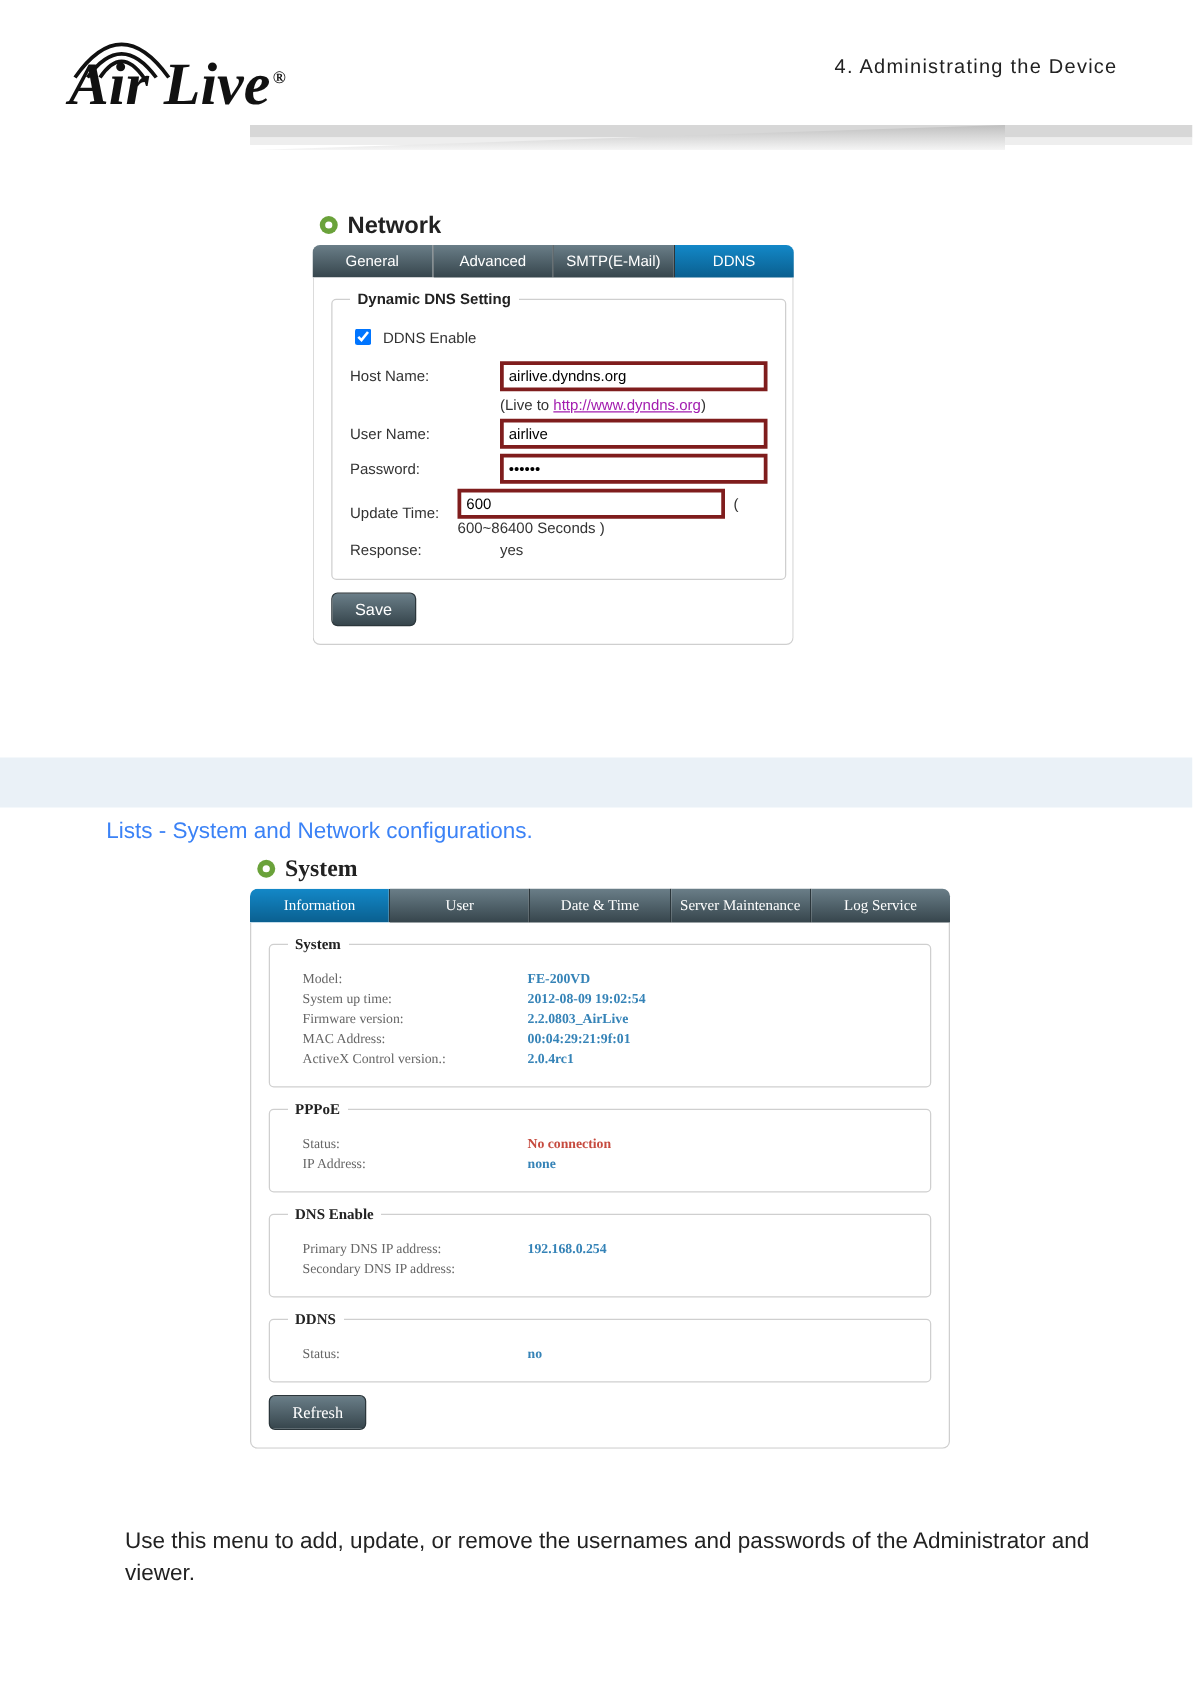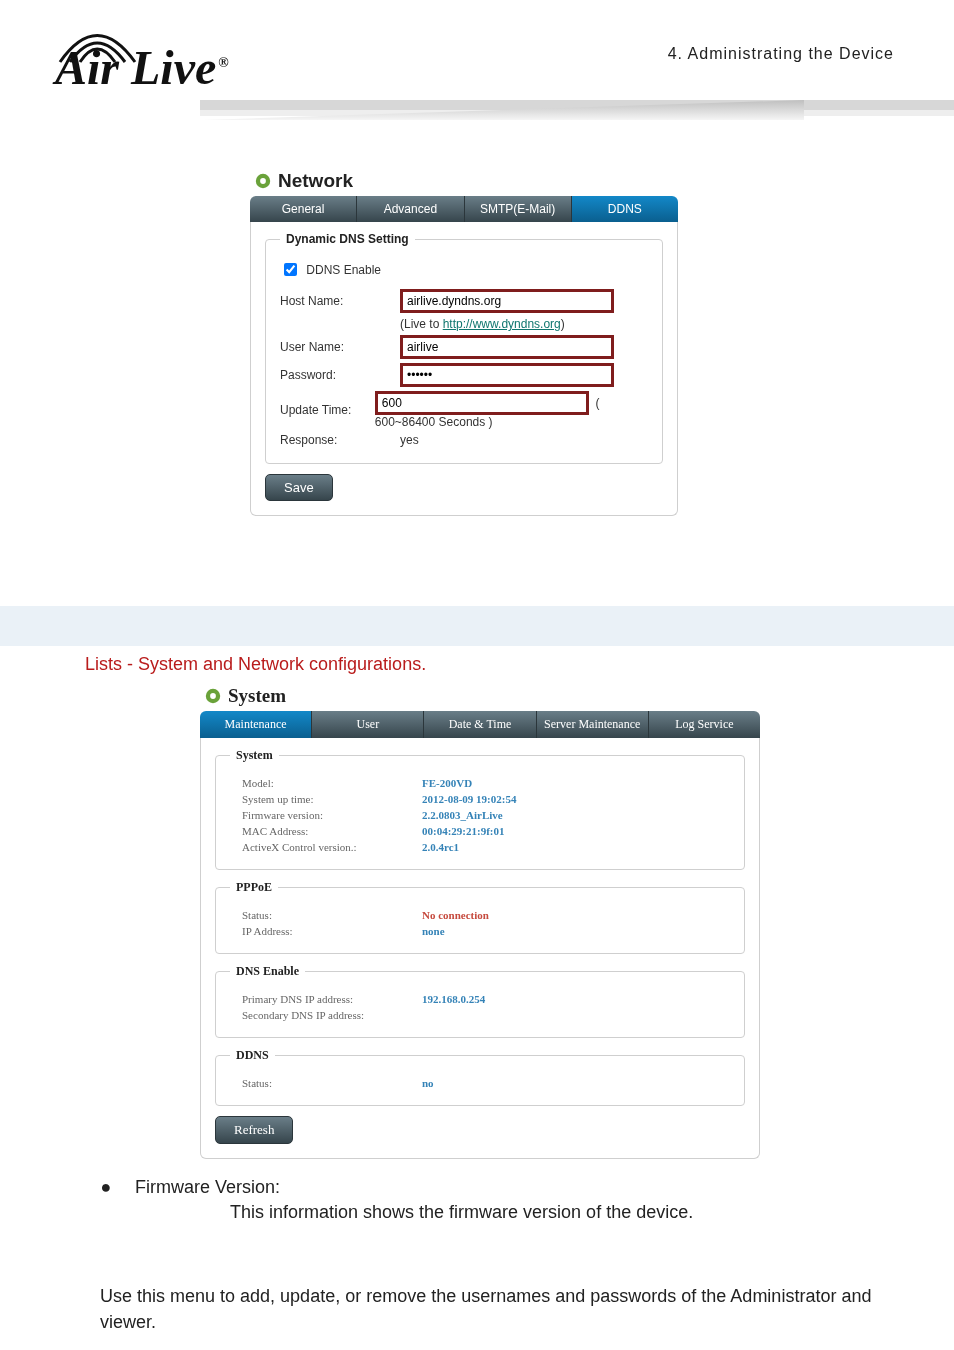--- a/index.html
+++ b/index.html
@@ -11,45 +11,45 @@
   .logo .arc svg{width:85px;height:40px;}
   .logo sup{font-size:14px;vertical-align:super;font-style:normal;margin-left:2px;}
   .chapter{position:absolute;right:60px;top:45px;font-size:16px;color:#222;letter-spacing:1px;}
   .bar-wrap{position:absolute;left:200px;right:0;top:100px;height:20px;}
   .bar-a{position:absolute;left:0;right:0;top:0;height:10px;background:#d7d7d7;}
   .bar-b{position:absolute;left:0;right:0;top:10px;height:6px;background:#eee;}
   .wedge{position:absolute;right:150px;top:0;width:600px;height:20px;
     background:linear-gradient(to bottom,#bfbfbf,#f5f5f5);
     clip-path:polygon(0 100%,100% 0,100% 100%);}
   
-  .panel-net{margin:30px 0 0 250px;width:428px;}
+  .panel-net{margin:30px 0 0 250px;width:385px;}
   .panel-title{font-size:19px;font-weight:700;color:#222;margin:0 0 4px 4px;}
   .panel-title .gear{display:inline-block;width:18px;height:18px;vertical-align:-3px;margin-right:6px;}
   .tabs{display:flex;width:100%;justify-content:space-between;}
   .tab{flex:1;text-align:center;font-size:12px;padding:6px 0;color:#fff;
     background:linear-gradient(#6a7e88,#36454c);border-right:1px solid #2b363b;}
   .tab:first-child{border-top-left-radius:6px;}
   .tab:last-child{border-right:none;border-top-right-radius:6px;}
   .tab.active{background:linear-gradient(#1388c8,#0a5f8f);}
   .panel-body{border:1px solid #cfcfcf;border-top:none;border-radius:0 0 6px 6px;padding:10px 14px 14px;
     background:#fff;font-size:12px;color:#333;}
   fieldset.fs{border:1px solid #cfcfcf;border-radius:4px;padding:10px 14px 12px;margin:0 0 10px;}
   fieldset.fs legend{padding:0 6px;font-weight:700;color:#222;font-size:12px;}
   .frow{display:flex;align-items:center;margin:4px 0;}
   .flab{width:120px;color:#333;}
   .fval input[type=text],.fval input[type=password]{width:200px;border:3px solid #7f1d1d;padding:2px 4px;font-size:12px;}
   .fval .short{width:60px;}
-  .fval a{color:#0f766e;}
+  .fval a{color:#a21caf;}
   .chk{margin:4px 0 10px 0;}
   .chk input{vertical-align:-2px;margin-right:6px;}
   .btn{display:inline-block;background:linear-gradient(#6a7e88,#36454c);color:#fff;border:1px solid #2b363b;
     border-radius:5px;padding:5px 18px;font-size:13px;cursor:pointer;}
   
   .band{margin-top:90px;background:#eaf1f7;height:40px;}
-  .body-text{margin:8px 0 10px 85px;font-size:18px;color:#b91c1c;}
+  .body-text{margin:8px 0 10px 85px;font-size:18px;color:#3b82f6;}
   
   .panel-sys{margin:6px 0 0 200px;width:560px;font-family:Liberation Serif, serif;}
   .fs2 .frow{margin:4px 0;padding-left:12px;}
   .fs2 .flab{width:180px;font-size:11px;color:#666;}
   .fs2 .fval{font-size:11px;color:#3583b7;font-weight:700;}
   .fs2 .fval.red{color:#c64b3f;}
   .fs2 legend{font-weight:700;color:#444;font-size:12px;}
   
   .bul{margin:18px 0 0 100px;font-size:18px;color:#222;max-width:760px;}
   .bul .dot{display:inline-block;width:12px;text-align:center;margin-right:18px;}
@@ -142,21 +142,21 @@
   <div class="panel-sys">
     <div class="panel-title">
       <span class="gear">
         <svg viewBox="0 0 20 20">
             <circle cx="10" cy="10" r="8" fill="#6aa23a"></circle>
             <circle cx="10" cy="10" r="3.2" fill="#fff"></circle>
           </svg>
       </span><span>System</span>
     </div>
     <div class="tabs" id="sys-tabs">
-        <div class="tab active">Maintenance</div>
+        <div class="tab active">Information</div>
         <div class="tab">User</div>
         <div class="tab">Date &amp; Time</div>
         <div class="tab">Server Maintenance</div>
         <div class="tab">Log Service</div>
       </div>
     <div class="panel-body" id="sys-body"><fieldset class="fs fs2">
           <legend>System</legend>
           <div class="frow">
             <div class="flab">Model:</div>
             <div class="fval">FE-200VD</div>
@@ -199,21 +199,16 @@
           </div>
         </fieldset><fieldset class="fs fs2">
           <legend>DDNS</legend>
           <div class="frow">
             <div class="flab">Status:</div>
             <div class="fval">no</div>
           </div>
         </fieldset><span class="btn">Refresh</span></div>
   </div>
 
-  <div class="bul">
-    <span class="dot">●</span>
-    <span class="title">Firmware Version:</span>
-    <div class="desc">This information shows the firmware version of the device.</div>
-  </div>
 
   <div class="para">Use this menu to add, update, or remove the usernames and passwords of the Administrator and viewer.</div>
 
 </div>
 
 </body></html>

